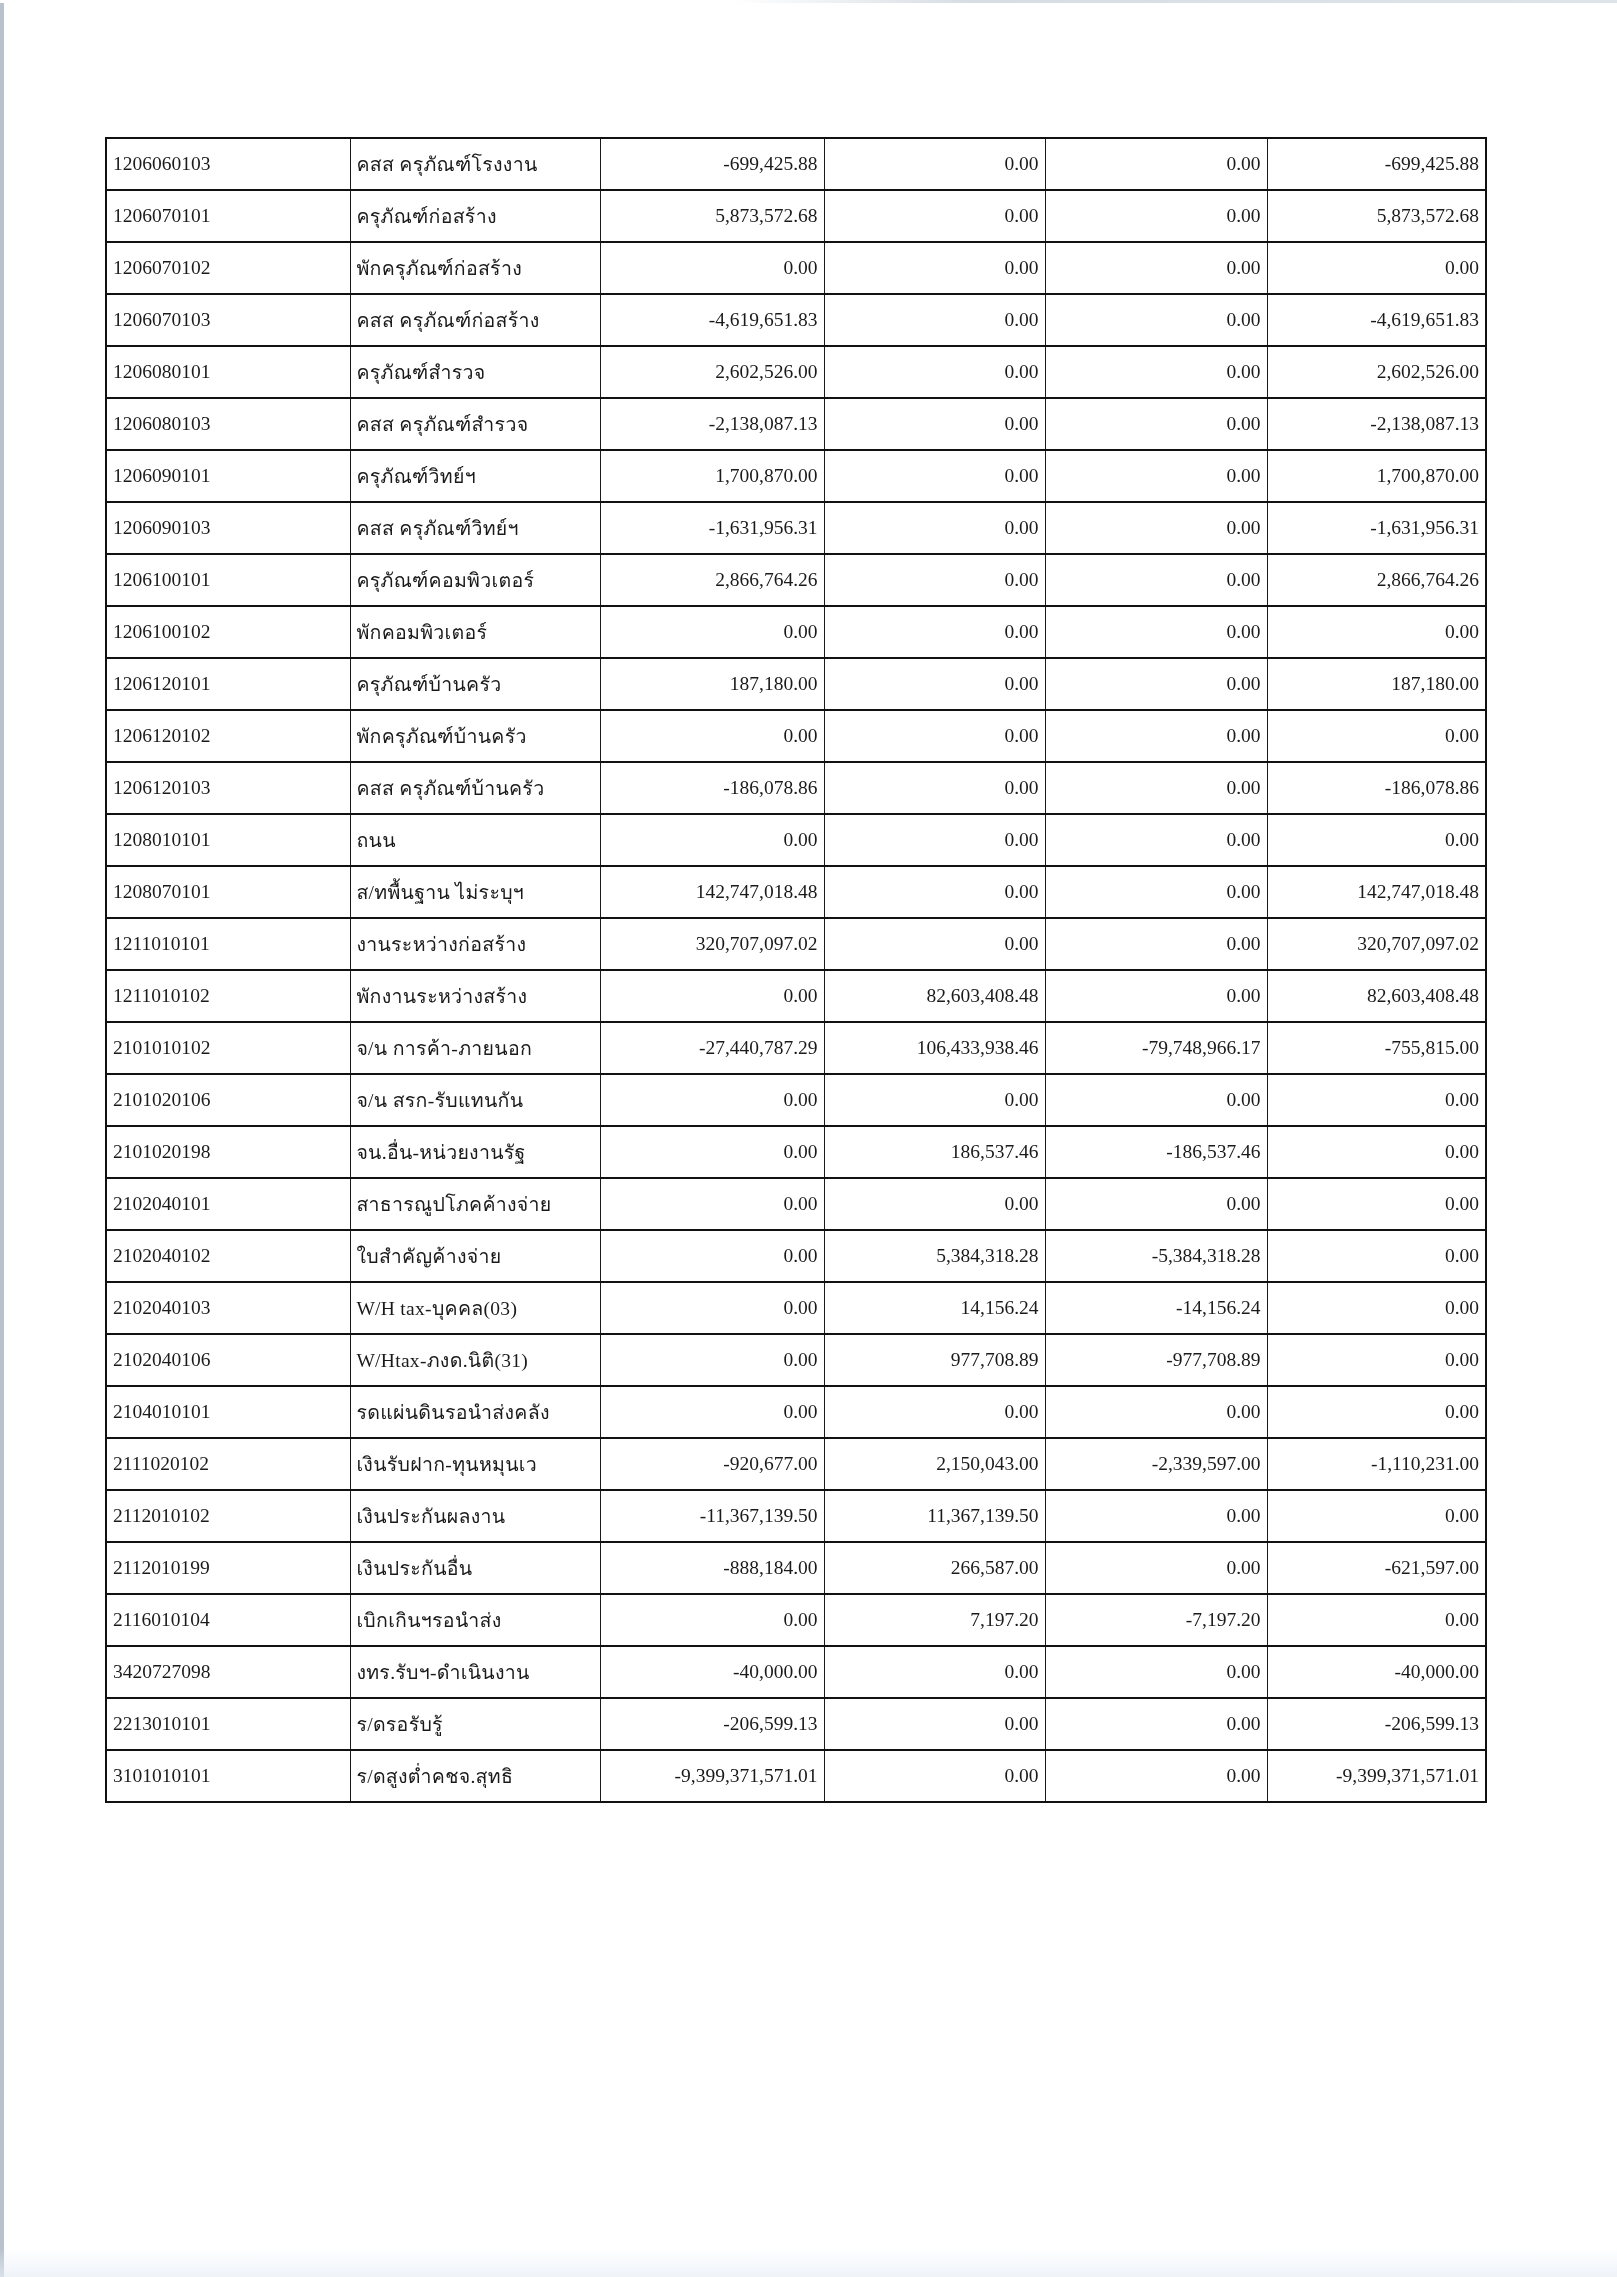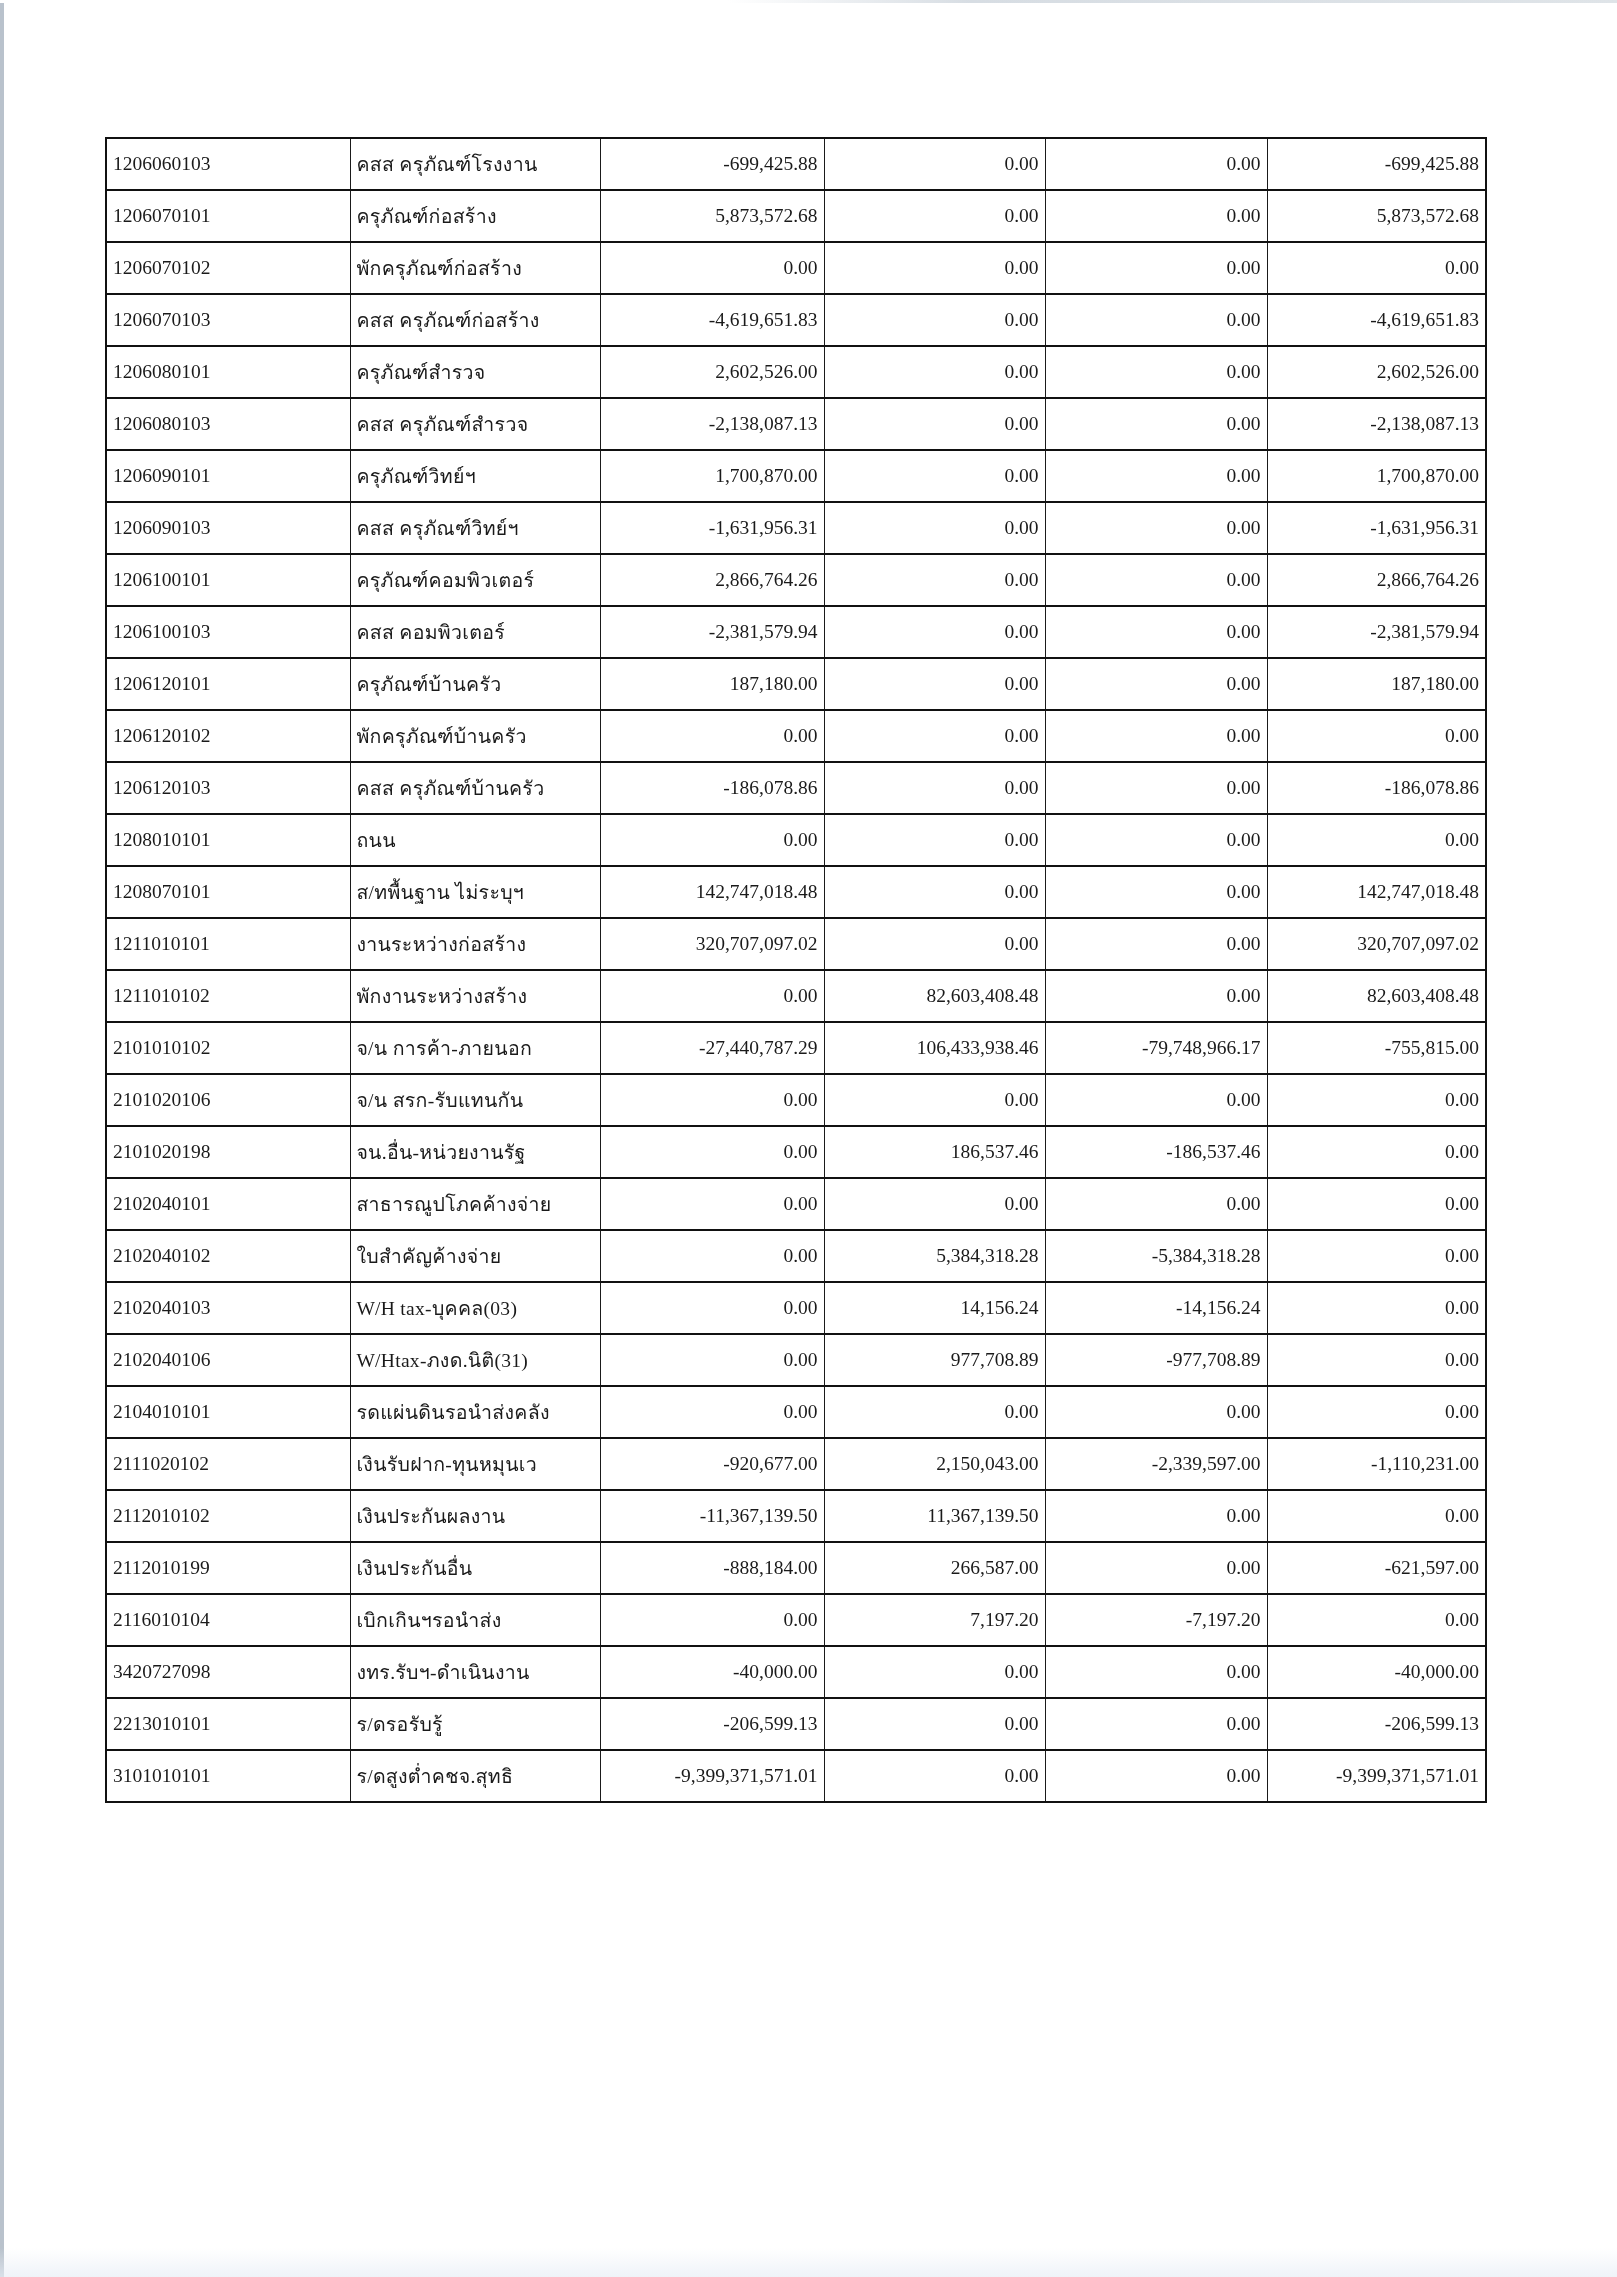--- a/index.html
+++ b/index.html
@@ -110,26 +110,26 @@
       </tr>
       <tr>
         <td class="code">1206100101</td>
         <td class="desc">ครุภัณฑ์คอมพิวเตอร์</td>
         <td class="num">2,866,764.26</td>
         <td class="num">0.00</td>
         <td class="num">0.00</td>
         <td class="num">2,866,764.26</td>
       </tr>
       <tr>
-        <td class="code">1206100103</td>
-        <td class="desc">คสส คอมพิวเตอร์</td>
-        <td class="num">-2,381,579.94</td>
-        <td class="num">0.00</td>
-        <td class="num">0.00</td>
-        <td class="num">-2,381,579.94</td>
+        <td class="code">1206100102</td>
+        <td class="desc">พักคอมพิวเตอร์</td>
+        <td class="num">0.00</td>
+        <td class="num">0.00</td>
+        <td class="num">0.00</td>
+        <td class="num">0.00</td>
       </tr>
       <tr>
         <td class="code">1206120101</td>
         <td class="desc">ครุภัณฑ์บ้านครัว</td>
         <td class="num">187,180.00</td>
         <td class="num">0.00</td>
         <td class="num">0.00</td>
         <td class="num">187,180.00</td>
       </tr>
       <tr>

